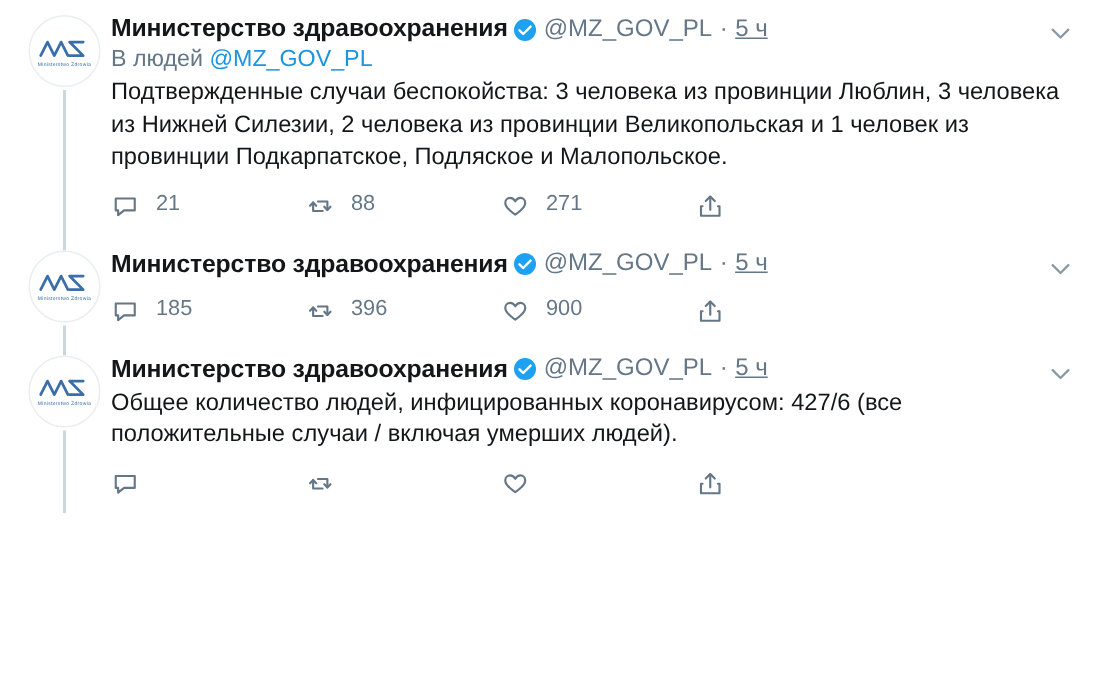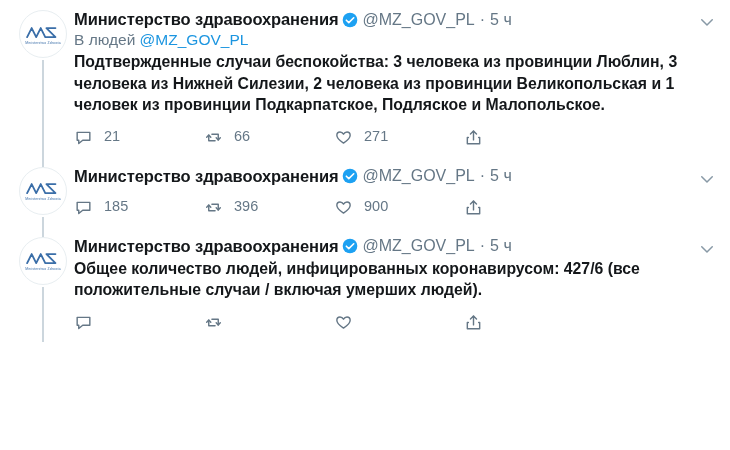--- a/index.html
+++ b/index.html
@@ -94,20 +94,21 @@
     font-size: 16px;
   }
   .dot-sep {
     color: #657786;
     font-size: 16px;
     margin: 0 5px;
   }
   .timestamp {
     color: #657786;
     font-size: 16px;
+    text-decoration: underline;
   }
   .caret {
     position: absolute;
     right: 0px;
     top: 3px;
     width: 18px;
     height: 18px;
     color: #8899a6;
   }
   .reply-to {
@@ -117,21 +118,20 @@
   }
   .reply-to .mention {
     color: #1b95e0;
   }
   .tweet-text {
     font-size: 15.8px;
     line-height: 21.5px;
     color: #14171a;
     margin-top: 2px;
     word-wrap: break-word;
-    font-weight: bold;
   }
   .actions {
     display: flex;
     align-items: center;
     margin-top: 7px;
     height: 30px;
     color: #657786;
     font-size: 14px;
     max-width: 530px;
   }
@@ -202,21 +202,21 @@
           </svg>
           <span class="count">21</span>
         </div>
         <div class="action">
           <svg viewBox="0 0 24 24">
             <path d="M6 9 V16 h8" fill="none" stroke="#657786" stroke-width="1.8" stroke-linecap="round" stroke-linejoin="round"></path>
             <path d="M3.4 11.6 L6 8.8 L8.6 11.6" fill="none" stroke="#657786" stroke-width="1.8" stroke-linecap="round" stroke-linejoin="round"></path>
             <path d="M18 15 V8 h-8" fill="none" stroke="#657786" stroke-width="1.8" stroke-linecap="round" stroke-linejoin="round"></path>
             <path d="M20.6 12.4 L18 15.2 L15.4 12.4" fill="none" stroke="#657786" stroke-width="1.8" stroke-linecap="round" stroke-linejoin="round"></path>
           </svg>
-          <span class="count">66</span>
+          <span class="count">88</span>
         </div>
         <div class="action">
           <svg viewBox="0 0 24 24">
             <path d="M12 19 C12 19 3.6 13.8 3.6 9.2 C3.6 6.6 5.6 5 7.6 5 C9.6 5 11.2 6.4 12 7.8 C12.8 6.4 14.4 5 16.4 5 C18.4 5 20.4 6.6 20.4 9.2 C20.4 13.8 12 19 12 19 Z" fill="none" stroke="#657786" stroke-width="1.8" stroke-linejoin="round"></path>
           </svg>
           <span class="count">271</span>
         </div>
         <div class="action share">
           <svg viewBox="0 0 24 24">
             <path d="M12 4 V15" fill="none" stroke="#657786" stroke-width="1.8" stroke-linecap="round"></path>

